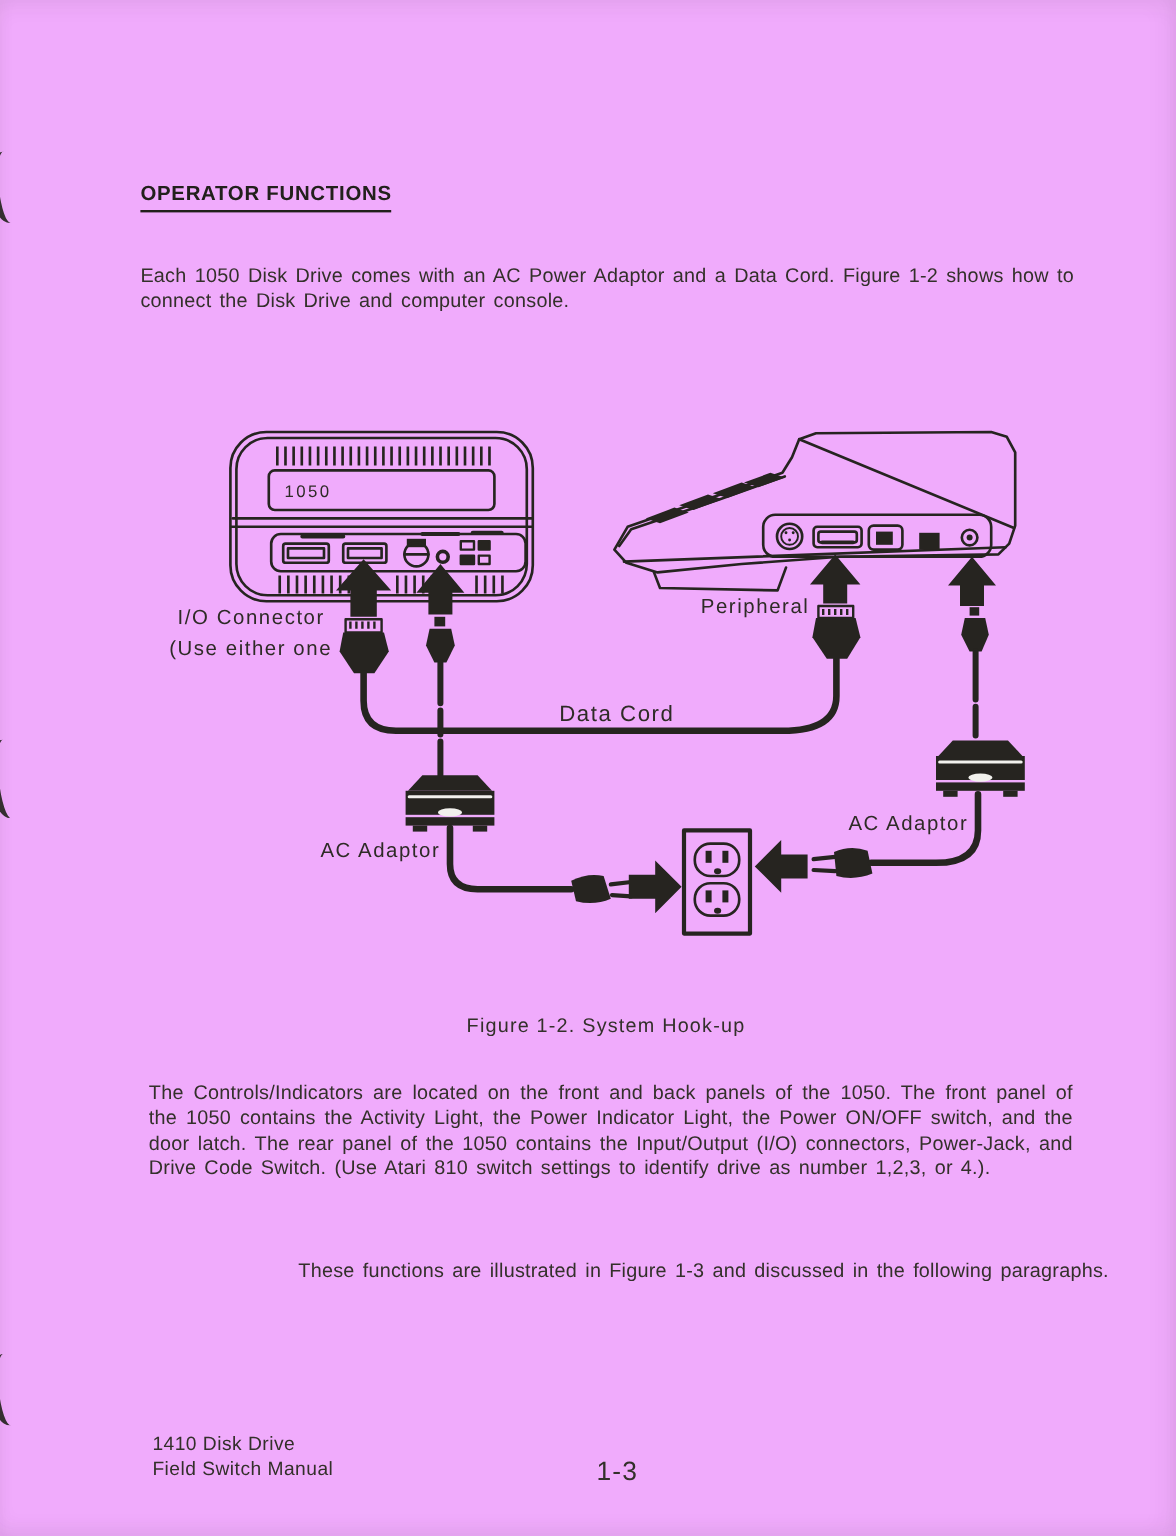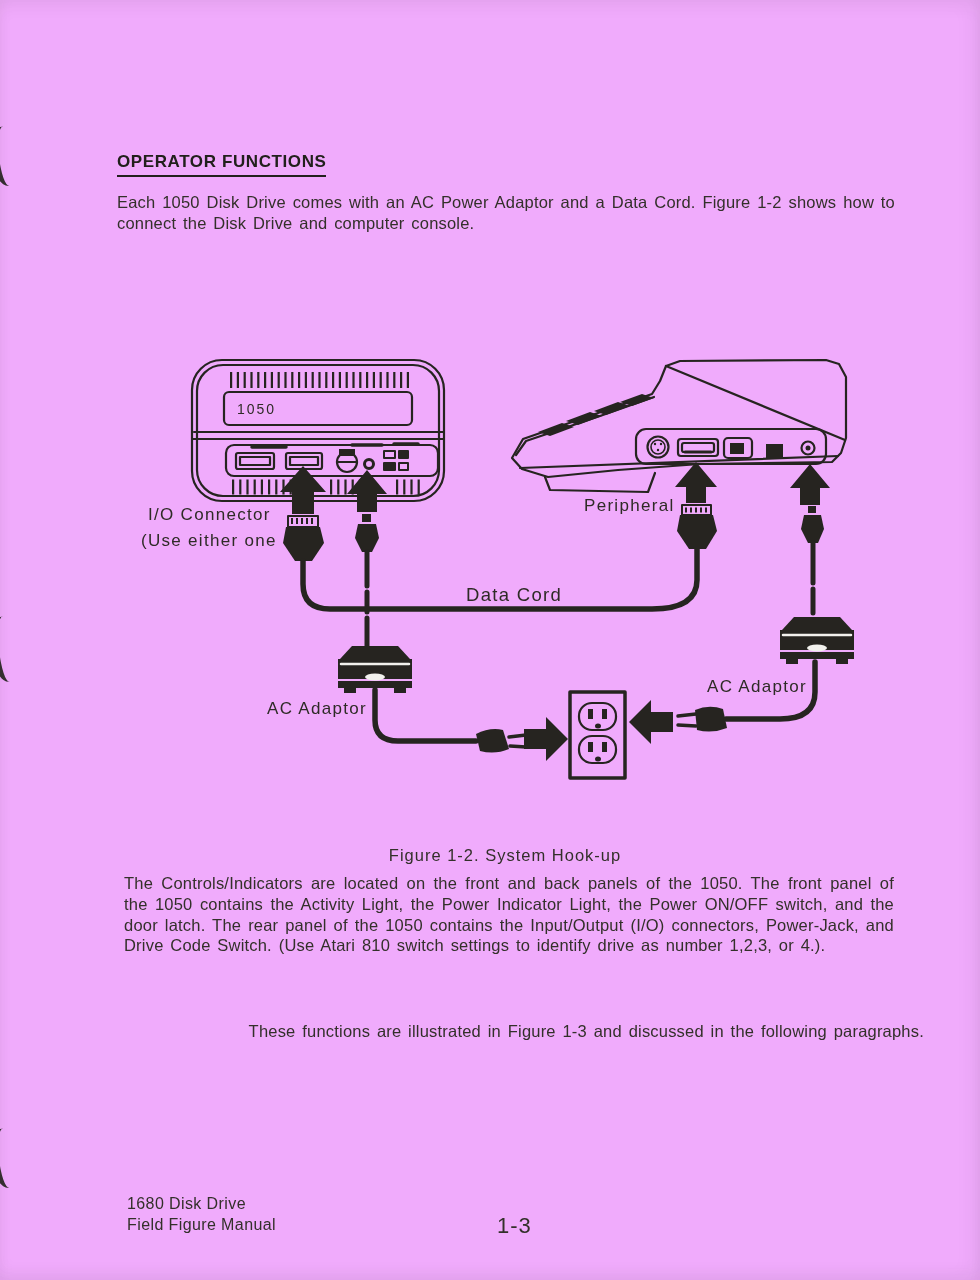--- a/index.html
+++ b/index.html
@@ -15,21 +15,21 @@
     transform:rotate(-6deg); opacity:0.92;
   }
   .heading {
     position:absolute; left:117px; top:152px;
     font-size:17px; font-weight:bold; letter-spacing:0.6px; color:#22201c;
     border-bottom:2px solid #22201c; padding-bottom:3px;
   }
   .para {
     position:absolute; left:124px; width:770px;
     font-size:16.5px; line-height:20.8px; color:#33302a;
-    text-align:justify; letter-spacing:0.2px; word-spacing:2px;
+    text-align:justify; letter-spacing:0.2px; word-spacing:2px;margin-top:28px;
   }
   .para-first { left:117px; width:778px; top:192px; }
   .para-2 { top:873px; }
   .para-3 { top:1021px; width:800px; text-align:right; }
   .caption {
     position:absolute; left:0; top:846px; width:1010px; text-align:center;
     font-size:16.5px; letter-spacing:1px; color:#33302a;
   }
   .footer {
     position:absolute; left:127px; top:1194px;
@@ -227,18 +227,18 @@
       </g>
     </g>
   </svg>
 
   <div class="caption">Figure 1-2. System Hook-up</div>
 
   <div class="para para-2">The Controls/Indicators are located on the front and back panels of the 1050.  The front panel of the 1050 contains the Activity Light, the Power Indicator Light, the Power ON/OFF switch, and the door latch.   The rear panel of the 1050 contains the Input/Output (I/O) connectors, Power-Jack, and Drive Code Switch.  (Use Atari 810 switch settings to identify drive as number 1,2,3, or 4.).</div>
   <div class="para para-3">These functions are illustrated in Figure 1-3 and discussed in the following paragraphs.</div>
 
   <div class="footer">
-    <div>1680 Disk Drive</div>
-    <div>Field Figure Manual</div>
+    <div>1410 Disk Drive</div>
+    <div>Field Switch Manual</div>
   </div>
   <div class="pagenum">1-3</div>
 
 </div>
 
 </body></html>

